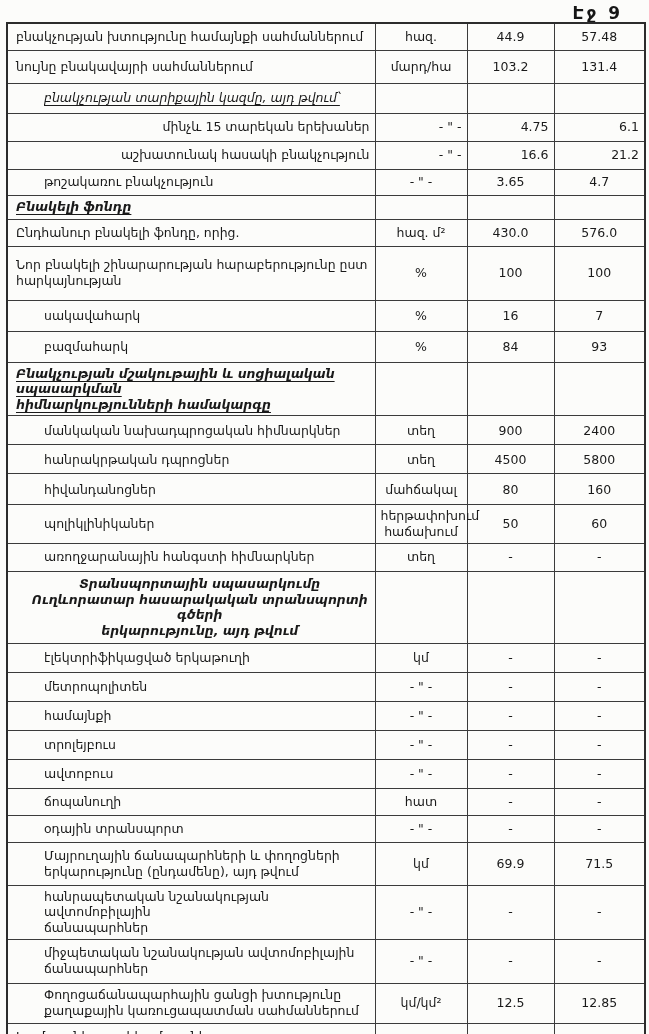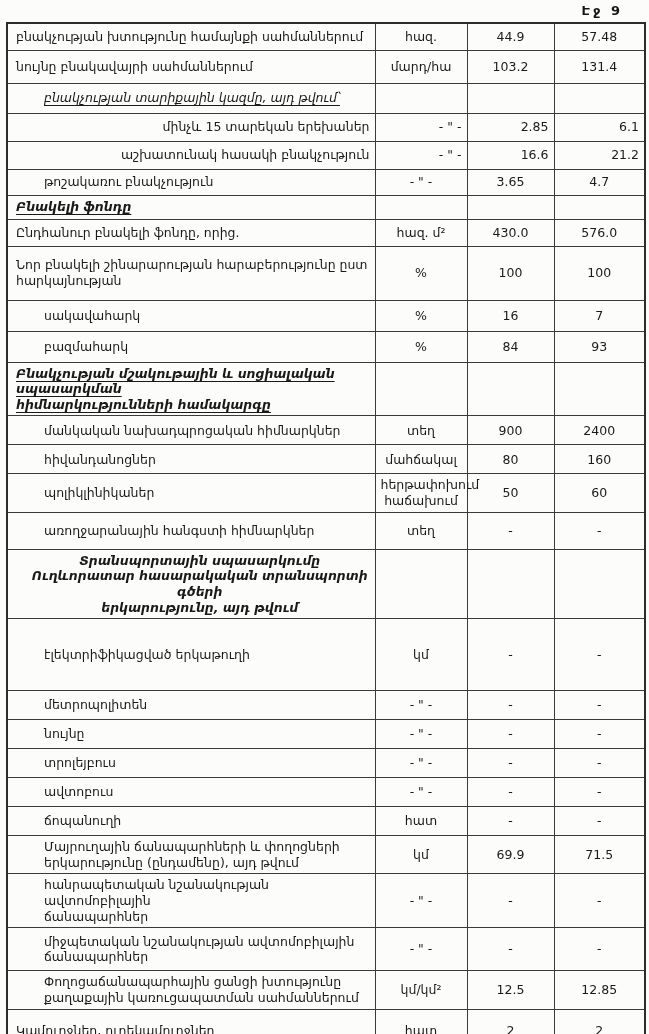--- a/index.html
+++ b/index.html
@@ -8,21 +8,21 @@
     position:relative;
     width:649px; height:1034px;
     margin:0 auto;
     background:#fcfcfa;
     font-family:"DejaVu Sans", sans-serif;
     color:#1c1c1c;
     overflow:hidden;
   }
   .page-number {
     position:absolute; top:3px; right:26px;
-    font-size:13px; font-weight:bold; letter-spacing:3px;
+    font-size:17px; font-weight:bold; letter-spacing:3px;
     color:#161616;
   }
   table.indicators {
     position:absolute; top:22px; left:6px;
     width:638px;
     border-collapse:collapse;
     table-layout:fixed;
   }
   table.indicators { border:2px solid #2c2c2c; }
   td {
@@ -105,21 +105,21 @@
         </tr>
         <tr class="item-underline indent">
           <td class="c-label"><span class="lbl">բնակչության տարիքային կազմը, այդ թվում՝</span></td>
           <td class="c-unit"></td>
           <td class="c-v1"></td>
           <td class="c-v2"></td>
         </tr>
         <tr class="item indent">
           <td class="c-label"><span class="lbl">մինչև 15 տարեկան երեխաներ</span></td>
           <td class="c-unit">- " -</td>
-          <td class="c-v1">2.85</td>
+          <td class="c-v1">4.75</td>
           <td class="c-v2">6.1</td>
         </tr>
         <tr class="item indent">
           <td class="c-label"><span class="lbl">աշխատունակ հասակի բնակչություն</span></td>
           <td class="c-unit">- " -</td>
           <td class="c-v1">16.6</td>
           <td class="c-v2">21.2</td>
         </tr>
         <tr class="item indent">
           <td class="c-label"><span class="lbl">թոշակառու բնակչություն</span></td>
@@ -165,20 +165,26 @@
           <td class="c-v1"></td>
           <td class="c-v2"></td>
         </tr>
         <tr class="item indent">
           <td class="c-label"><span class="lbl">մանկական նախադպրոցական հիմնարկներ</span></td>
           <td class="c-unit">տեղ</td>
           <td class="c-v1">900</td>
           <td class="c-v2">2400</td>
         </tr>
         <tr class="item indent">
+          <td class="c-label"><span class="lbl">հանրակրթական դպրոցներ</span></td>
+          <td class="c-unit">տեղ</td>
+          <td class="c-v1">4500</td>
+          <td class="c-v2">5800</td>
+        </tr>
+        <tr class="item indent">
           <td class="c-label"><span class="lbl">հիվանդանոցներ</span></td>
           <td class="c-unit">մահճակալ</td>
           <td class="c-v1">80</td>
           <td class="c-v2">160</td>
         </tr>
         <tr class="item indent">
           <td class="c-label"><span class="lbl">պոլիկլինիկաներ</span></td>
           <td class="c-unit">հերթափոխում
 հաճախում</td>
           <td class="c-v1">50</td>
@@ -204,40 +210,46 @@
           <td class="c-v1">-</td>
           <td class="c-v2">-</td>
         </tr>
         <tr class="item indent">
           <td class="c-label"><span class="lbl">մետրոպոլիտեն</span></td>
           <td class="c-unit">- " -</td>
           <td class="c-v1">-</td>
           <td class="c-v2">-</td>
         </tr>
         <tr class="item indent">
-          <td class="c-label"><span class="lbl">նույնը</span></td>
+          <td class="c-label"><span class="lbl">համայնքի</span></td>
           <td class="c-unit">- " -</td>
           <td class="c-v1">-</td>
           <td class="c-v2">-</td>
         </tr>
         <tr class="item indent">
           <td class="c-label"><span class="lbl">տրոլեյբուս</span></td>
           <td class="c-unit">- " -</td>
           <td class="c-v1">-</td>
           <td class="c-v2">-</td>
         </tr>
         <tr class="item indent">
           <td class="c-label"><span class="lbl">ավտոբուս</span></td>
           <td class="c-unit">- " -</td>
           <td class="c-v1">-</td>
           <td class="c-v2">-</td>
         </tr>
         <tr class="item indent">
           <td class="c-label"><span class="lbl">ճոպանուղի</span></td>
           <td class="c-unit">հատ</td>
+          <td class="c-v1">-</td>
+          <td class="c-v2">-</td>
+        </tr>
+        <tr class="item indent">
+          <td class="c-label"><span class="lbl">օդային տրանսպորտ</span></td>
+          <td class="c-unit">- " -</td>
           <td class="c-v1">-</td>
           <td class="c-v2">-</td>
         </tr>
         <tr class="item indent">
           <td class="c-label"><span class="lbl">Մայրուղային ճանապարհների և փողոցների
 երկարությունը (ընդամենը), այդ թվում</span></td>
           <td class="c-unit">կմ</td>
           <td class="c-v1">69.9</td>
           <td class="c-v2">71.5</td>
         </tr>

